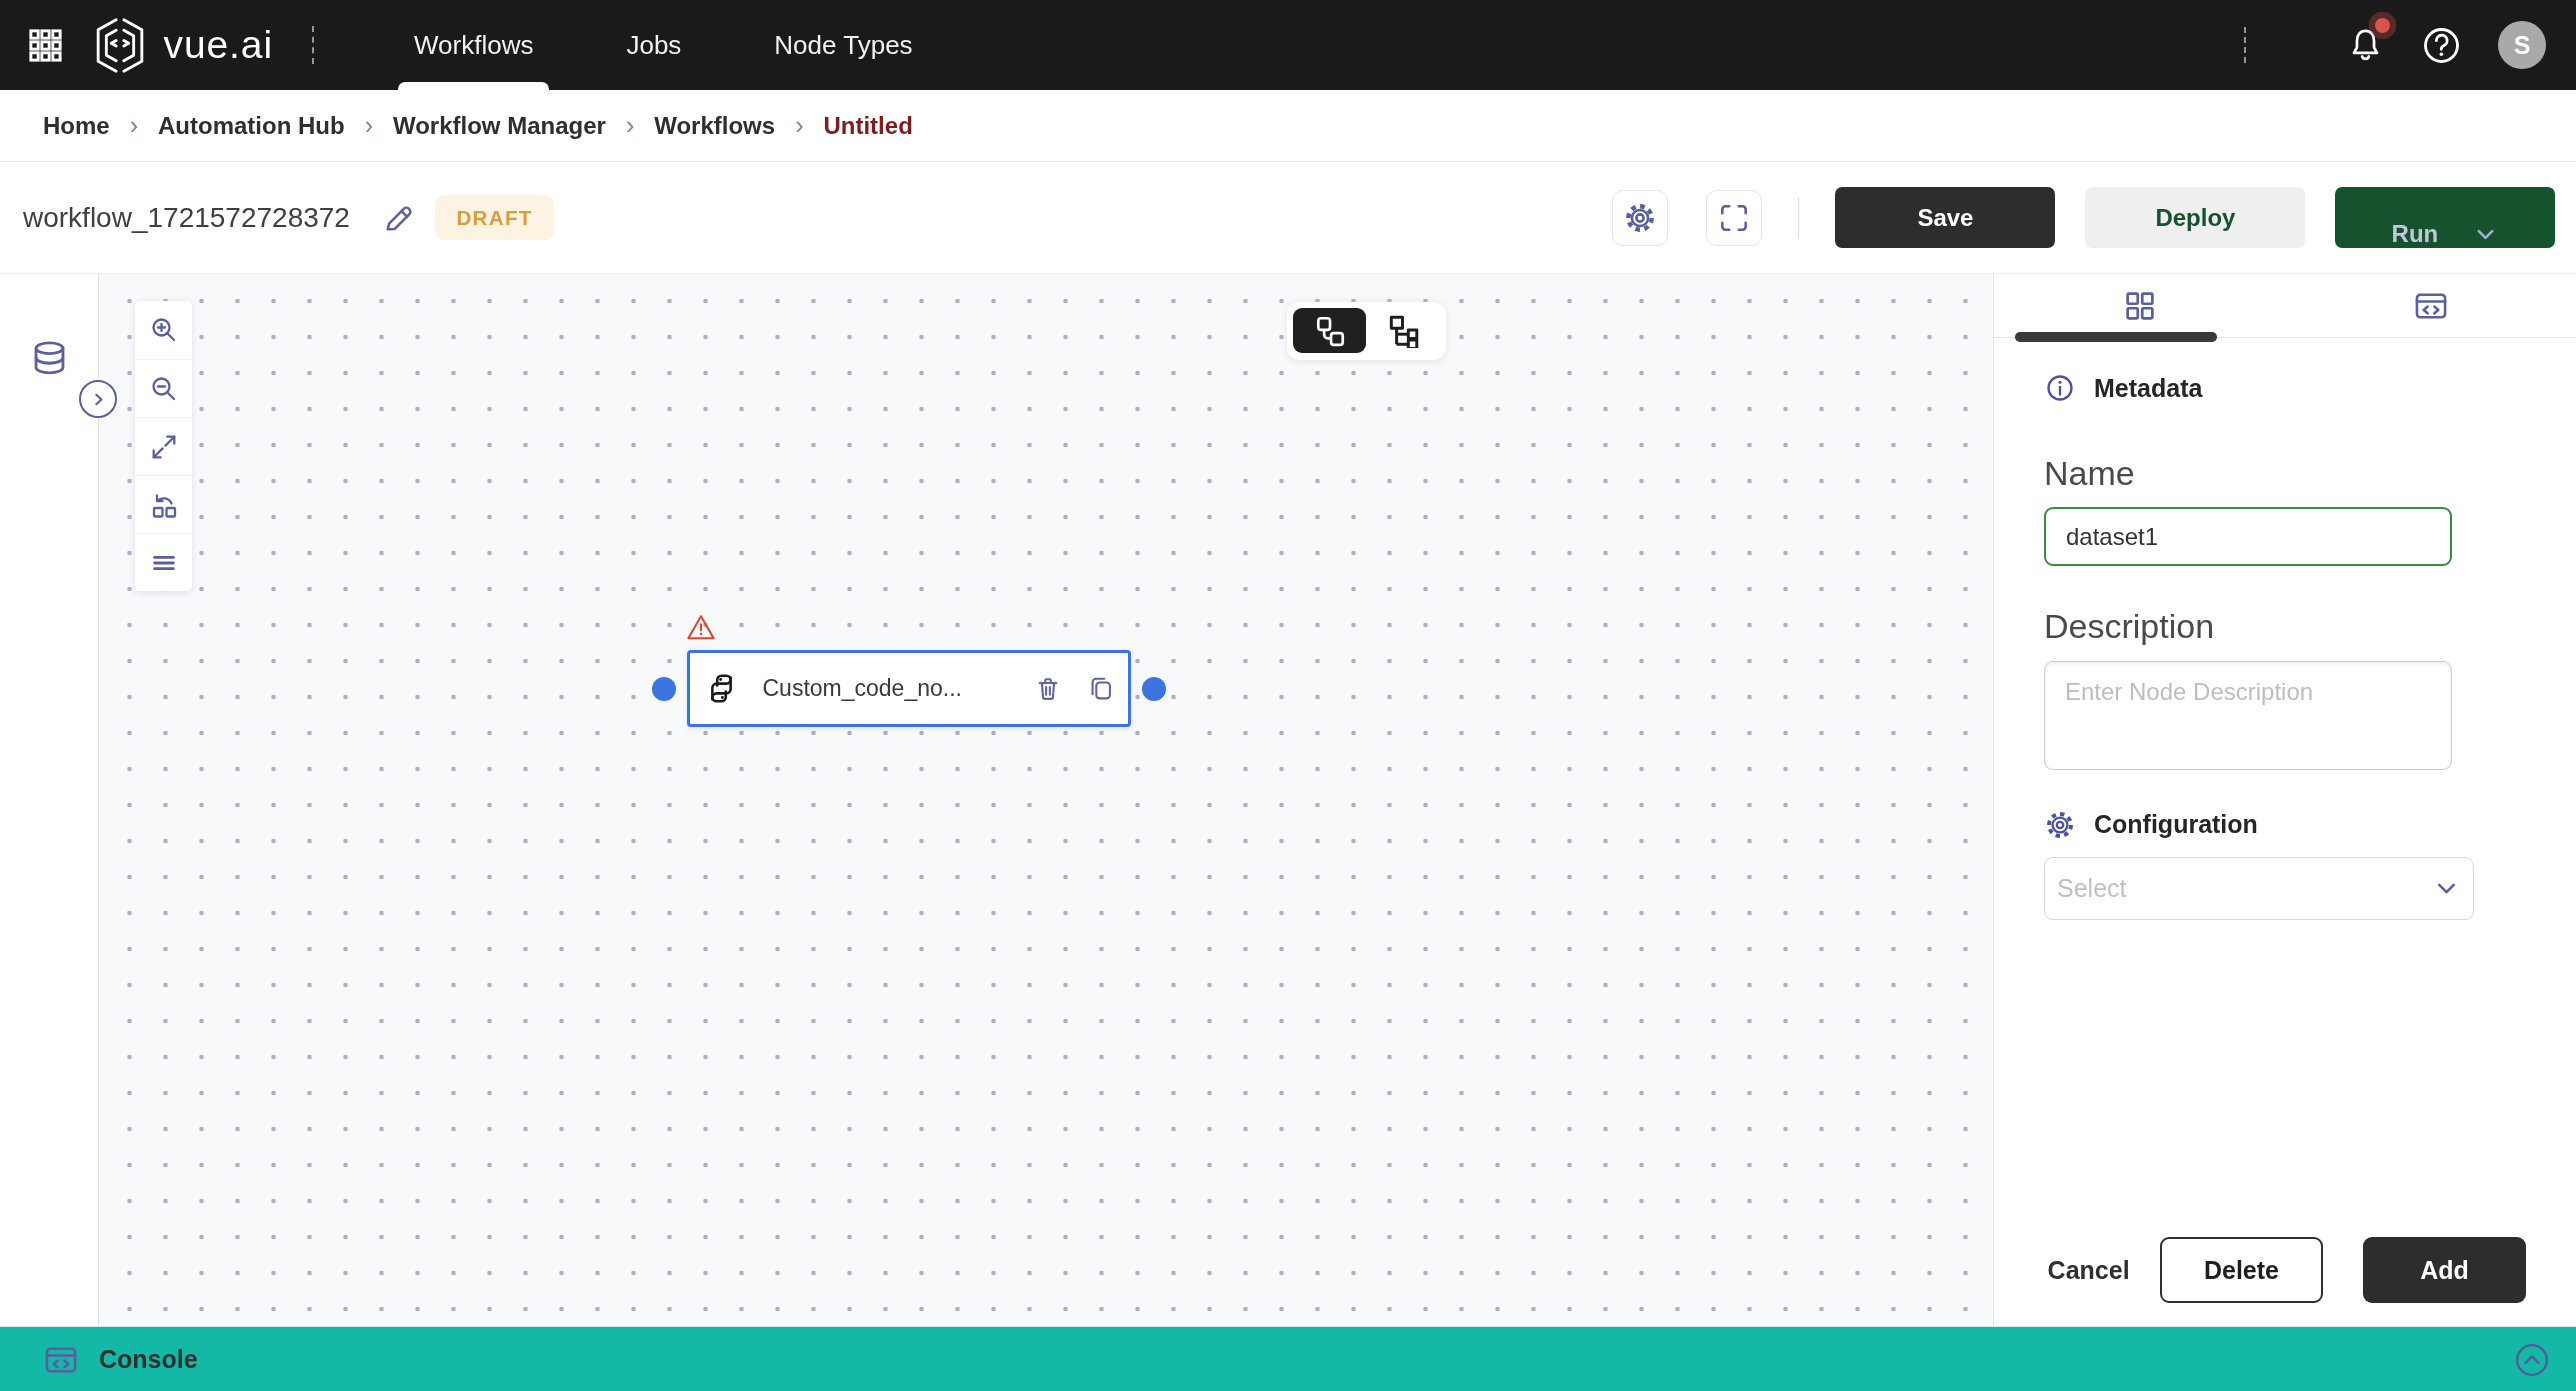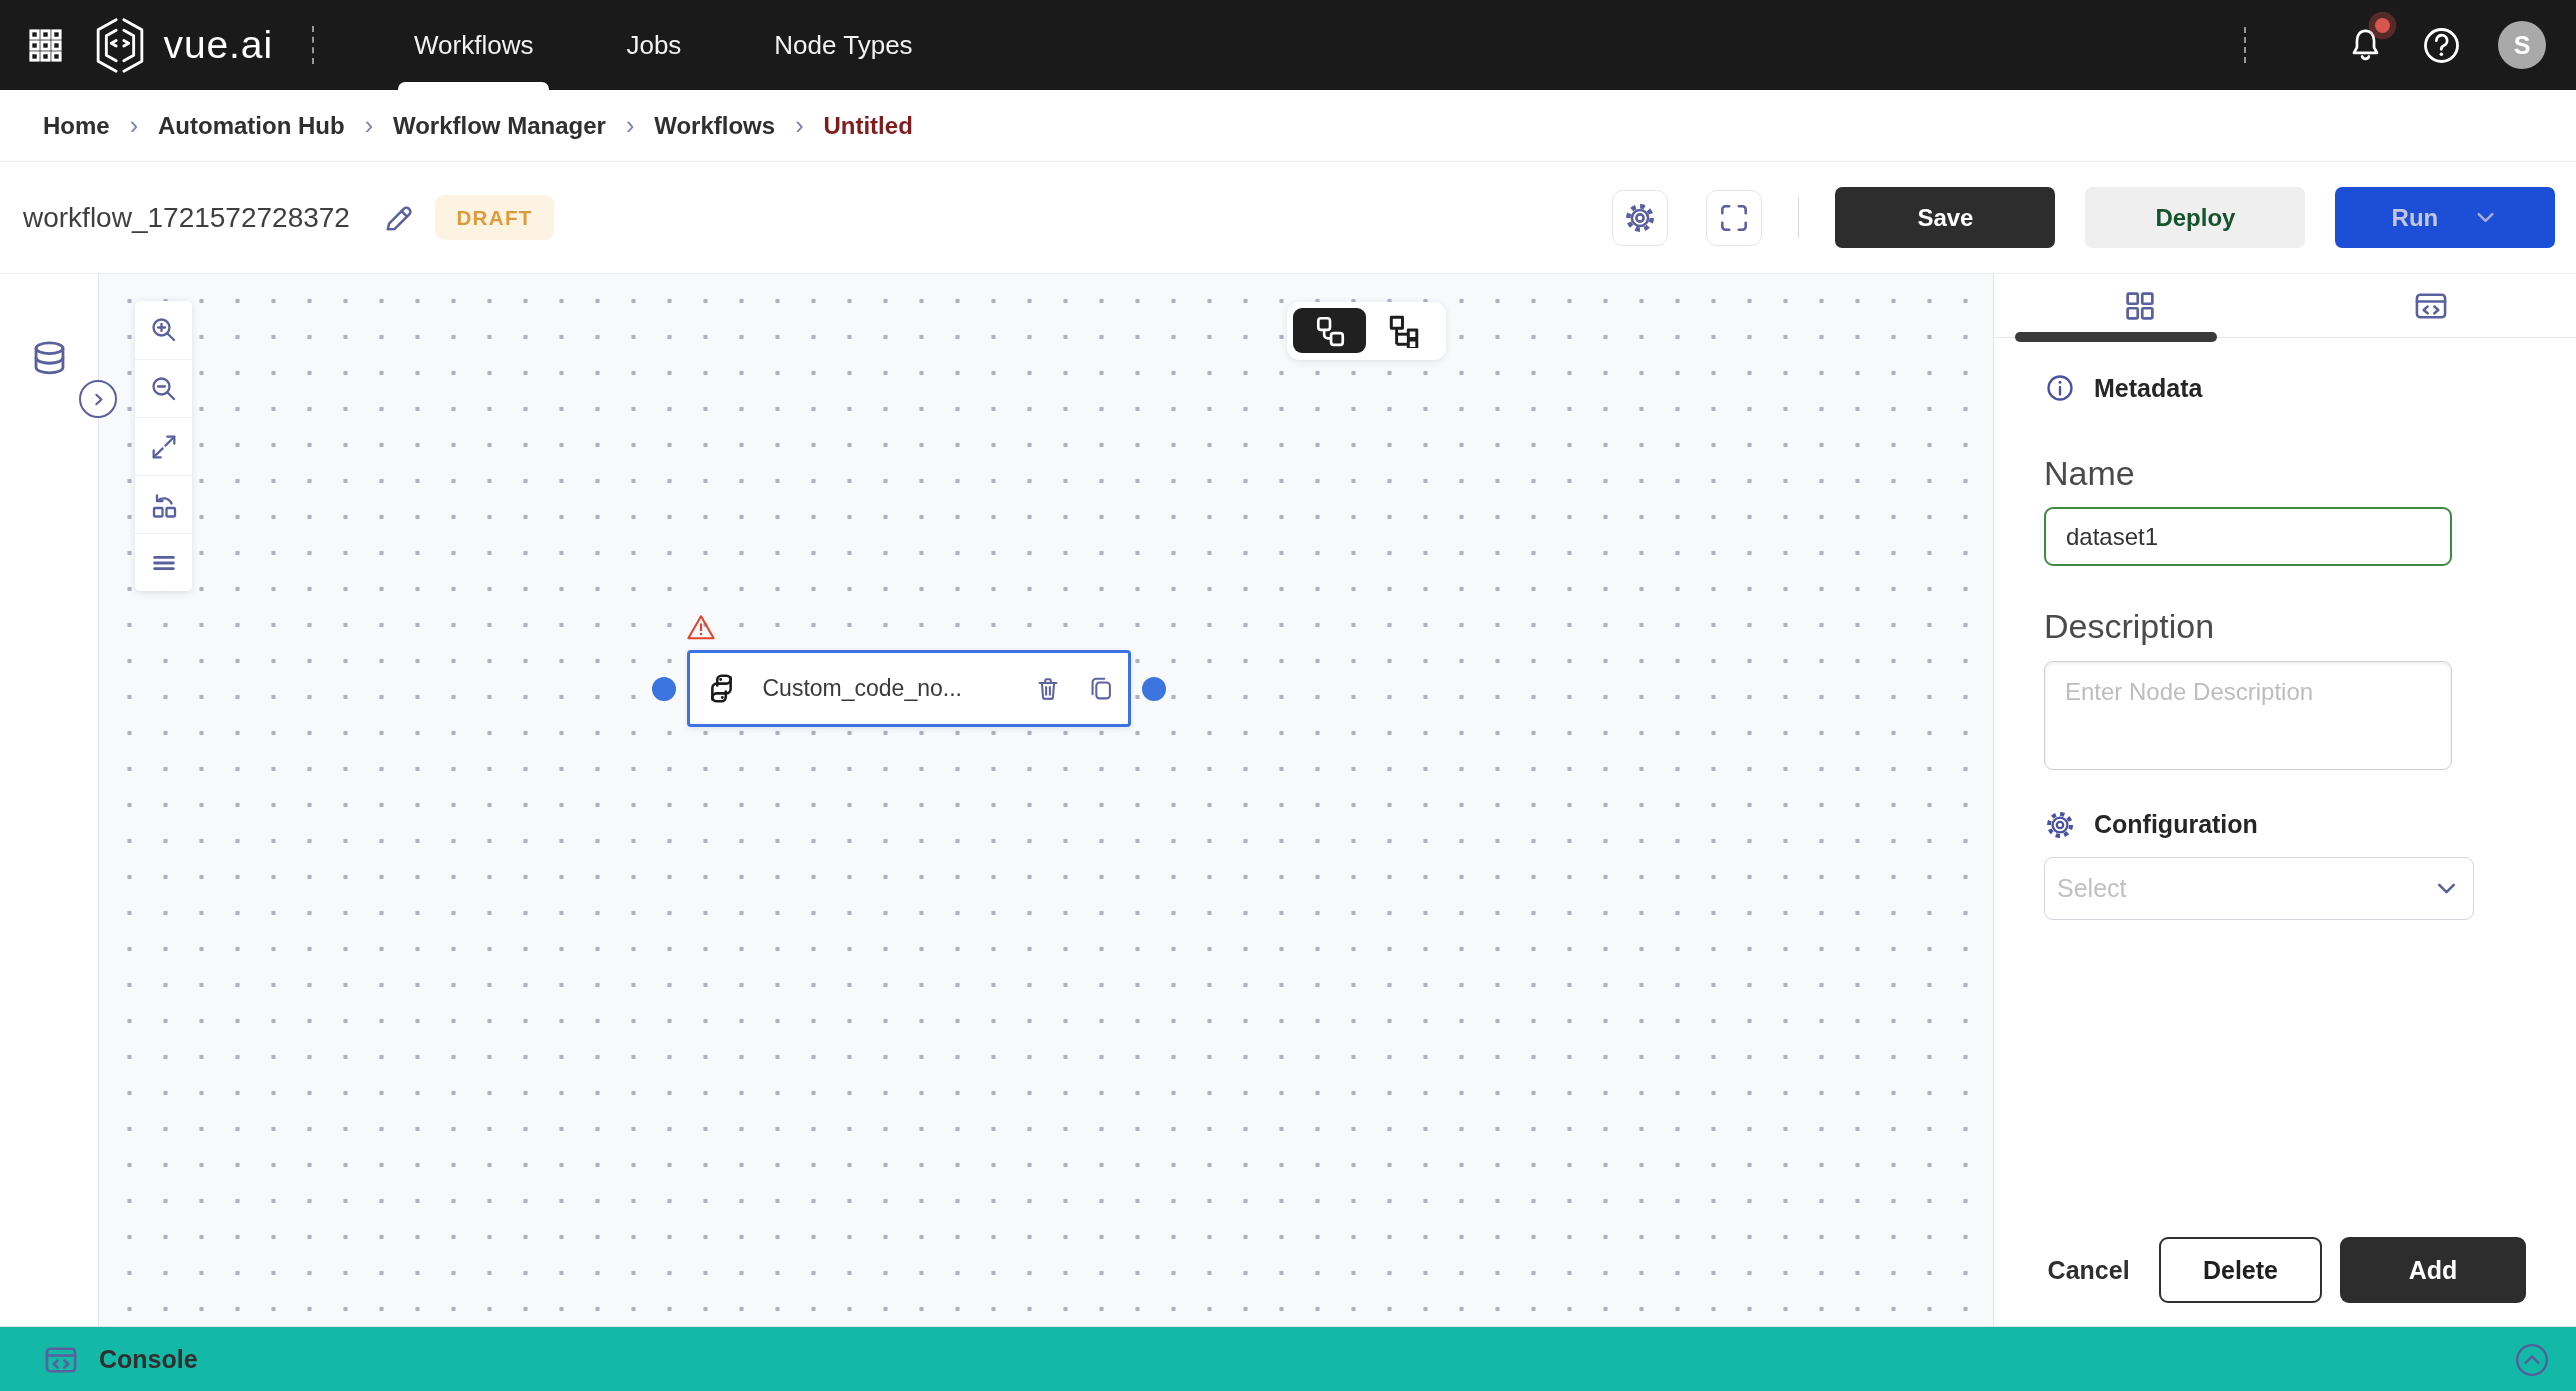--- a/index.html
+++ b/index.html
@@ -79,21 +79,21 @@
   }
   .icon-btn + .icon-btn { margin-left: 38px; }
   .vline { width: 1.8px; height: 41px; background: #D9D9D9; margin: 0 36px; }
   .btn {
     height: 61px; width: 220px; border: none; border-radius: 7.2px;
     font-family: inherit; font-size: 24px; font-weight: 600; cursor: pointer;
     display: flex; align-items: center; justify-content: center;
   }
   .btn-save { background: #2D2D2D; color: #fff; }
   .btn-deploy { background: #EFEFEF; color: #14532d; margin-left: 30px; }
-  .btn-run { background: #1d4ed8; color: #C3C6DC; margin-left: 30px; gap: 34px; cursor: default; }
+  .btn-run { background: #14532d; color: #C3C6DC; margin-left: 30px; gap: 34px; cursor: default; align-items: flex-end; }
   .btn-run .caret { color: #A9ADD6; }
 
   
   .main { flex: 1 1 auto; display: flex; min-height: 0; position: relative; border-top: 1.8px solid #EDEDED; }
 
   .left-rail {
     width: 99px; flex: 0 0 auto; background: #fff; border-right: 1.8px solid #E3E3E3;
     position: relative; display: flex; justify-content: center;
   }
   .palette-item { margin-top: 64px; color: #5A5F9E; cursor: grab; }
@@ -208,21 +208,21 @@
   .panel-footer {
     margin-top: auto; display: flex; align-items: center; padding-left: 3.6px;
   }
   .btn-cancel { background: none; border: none; font-family: inherit; font-size: 25px; font-weight: 600; color: #2F2F2F; cursor: pointer; padding: 0; }
   .btn-delete {
     margin-left: auto; width: 163px; height: 66px; background: #fff;
     border: 2.7px solid #2F2F2F; border-radius: 9px;
     font-family: inherit; font-size: 25px; font-weight: 600; color: #1F1F1F; cursor: pointer;
   }
   .btn-add {
-    margin-left: 18px; width: 186px; height: 66px; background: #2D2D2D;
+    margin-left: 40px; width: 163px; height: 66px; background: #2D2D2D;
     border: none; border-radius: 9px;
     font-family: inherit; font-size: 25px; font-weight: 600; color: #fff; cursor: pointer;
   }
 
   
   .console-bar {
     height: 66px; flex: 0 0 auto; background: #14b8a6; border-top: 1.8px solid #E2E2E2;
     display: flex; align-items: center; padding: 0 25px 0 43px;
   }
   .console-icon { color: #5A5F9E; }

